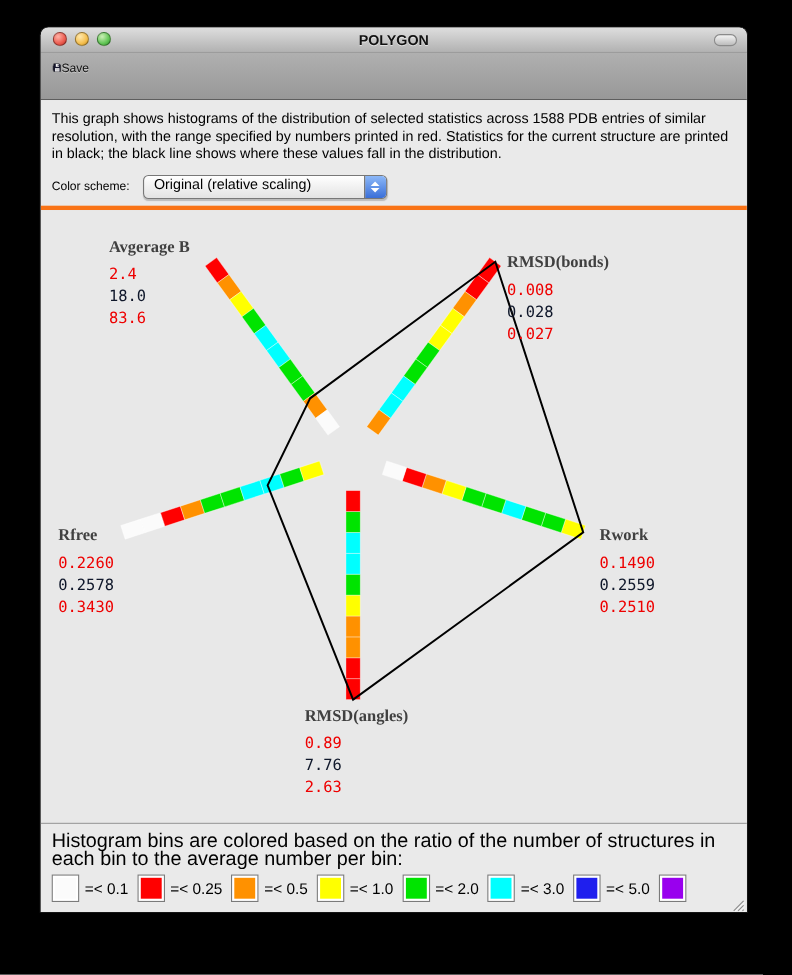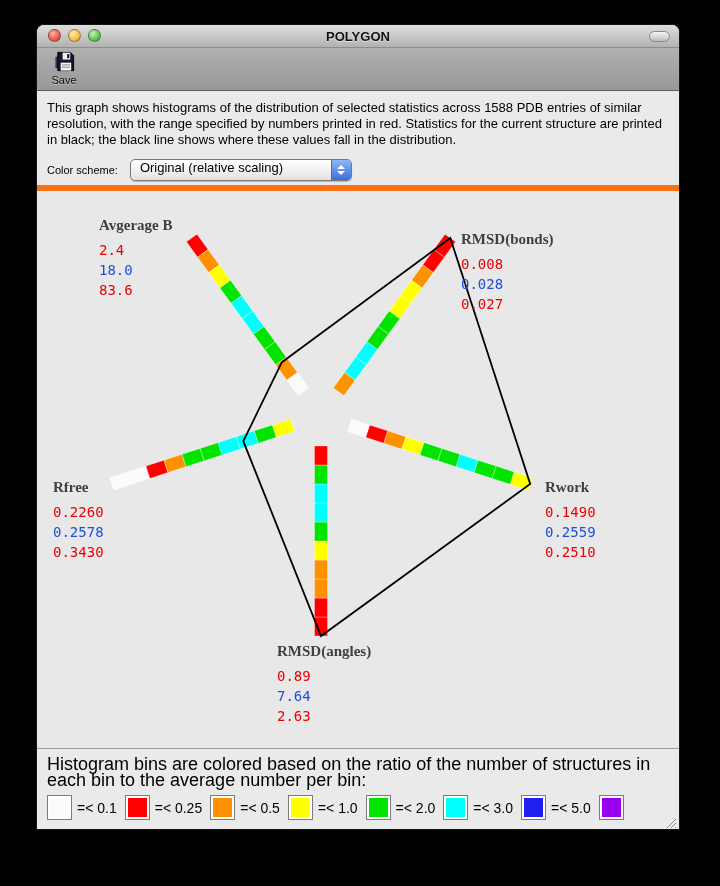--- a/index.html
+++ b/index.html
@@ -26,25 +26,25 @@
   .light.green{background:radial-gradient(circle at 35% 30%, #cdf0b8, #61c555 60%, #2f8f2a);}
   .lozenge{
     position:absolute;right:9px;top:6px;width:21px;height:11px;border-radius:6px;
     background:linear-gradient(#f4f4f4,#bcbcbc);border:1px solid #8a8a8a;box-sizing:border-box;
   }
   
   .toolbar{
     height:43px;background:linear-gradient(#b0b0b0,#989898);
     border-bottom:1px solid #5e5e5e;display:flex;align-items:flex-start;padding:2px 0 0 10px;box-sizing:border-box;
   }
-  .tool-save{display:flex;flex-direction:column;align-items:center;width:34px;cursor:default;}
+  .tool-save{display:flex;align-items:center;width:34px;cursor:default;}
   .tool-save .ticon{width:23px;height:23px;}
   .tool-save .tlabel{font-size:11px;color:#111;text-shadow:0 1px 0 rgba(255,255,255,.4);margin-top:1px;}
   
-  .desc-panel{background:#eaeaea;border-bottom:6px solid #f97316;height:100px;box-sizing:border-box;padding:9px 8px 0 10px;}
+  .desc-panel{background:#eaeaea;border-bottom:4px solid #f97316;height:100px;box-sizing:border-box;padding:9px 8px 0 10px;}
   .desc-text{font-size:13px;line-height:16px;color:#000;width:628px;}
   .scheme-row{display:flex;align-items:center;margin-top:11px;}
   .scheme-label{font-size:11px;color:#000;margin-left:0;text-align:center;}
   .aqua-select{
     margin-left:12px;width:222px;height:22px;border:1px solid #787878;border-radius:5px;
     background:linear-gradient(#ffffff,#e3e3e3);display:flex;align-items:flex-start;position:relative;
     box-shadow:0 1px 1px rgba(0,0,0,.2);box-sizing:border-box;overflow:hidden;
   }
   .aqua-select .sel-text{font-size:13px;color:#000;padding-left:9px;flex:1;white-space:nowrap;}
   .aqua-select .sel-arrows{
@@ -53,21 +53,21 @@
   }
   .tri-up{width:0;height:0;border-left:4px solid transparent;border-right:4px solid transparent;border-bottom:4px solid #fff;}
   .tri-down{width:0;height:0;border-left:4px solid transparent;border-right:4px solid transparent;border-top:4px solid #fff;}
   
   .plot-area{position:relative;width:644px;height:557px;background:#e8e8e8;}
   .plot-area svg{position:absolute;left:0;top:0;}
   .axis-block{position:absolute;}
   .axis-name{font-family:"Liberation Serif",serif;font-weight:bold;font-size:15px;color:#404040;margin-bottom:6px;}
   .axis-val{font-family:"DejaVu Sans Mono",monospace;font-size:14px;line-height:20px;}
   .axis-val.red{color:#ee0000;}
-  .axis-val.black{color:#1d4ed8;}
+  .axis-val.black{color:#0f172a;}
   .ab-0{left:62px;top:26px;}
   .ab-1{left:424px;top:40px;}
   .ab-2{left:508px;top:288px;}
   .ab-3{left:240px;top:452px;}
   .ab-4{left:16px;top:288px;}
   
   .legend-panel{background:#eaeaea;border-top:1px solid #9c9c9c;height:83px;box-sizing:border-box;padding:7px 8px 0 10px;position:relative;}
   .legend-text{font-size:18px;line-height:16px;color:#000;width:620px;}
   .legend-row{display:flex;align-items:center;margin-top:7px;text-align:right;}
   .bin-box{
@@ -201,21 +201,21 @@
     </div>
     <div class="axis-block ab-2">
       <div class="axis-name">Rwork</div>
       <div class="axis-val red">0.1490</div>
       <div class="axis-val black">0.2559</div>
       <div class="axis-val red">0.2510</div>
     </div>
     <div class="axis-block ab-3">
       <div class="axis-name">RMSD(angles)</div>
       <div class="axis-val red">0.89</div>
-      <div class="axis-val black">7.64</div>
+      <div class="axis-val black">7.76</div>
       <div class="axis-val red">2.63</div>
     </div>
     <div class="axis-block ab-4">
       <div class="axis-name">Rfree</div>
       <div class="axis-val red">0.2260</div>
       <div class="axis-val black">0.2578</div>
       <div class="axis-val red">0.3430</div>
     </div>
   </div>
 

